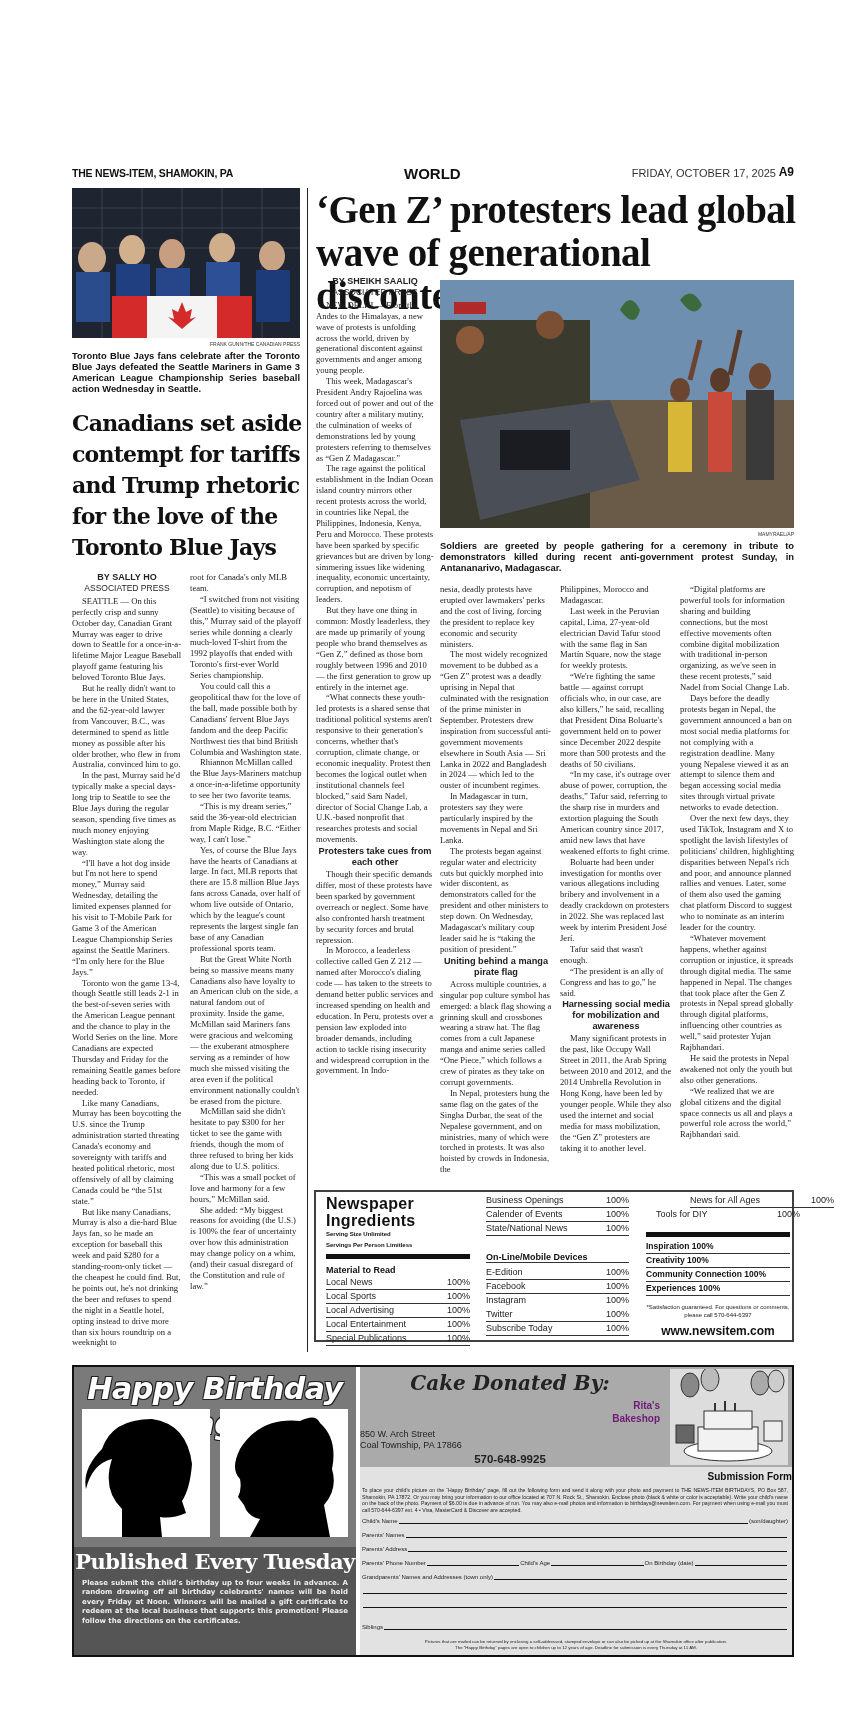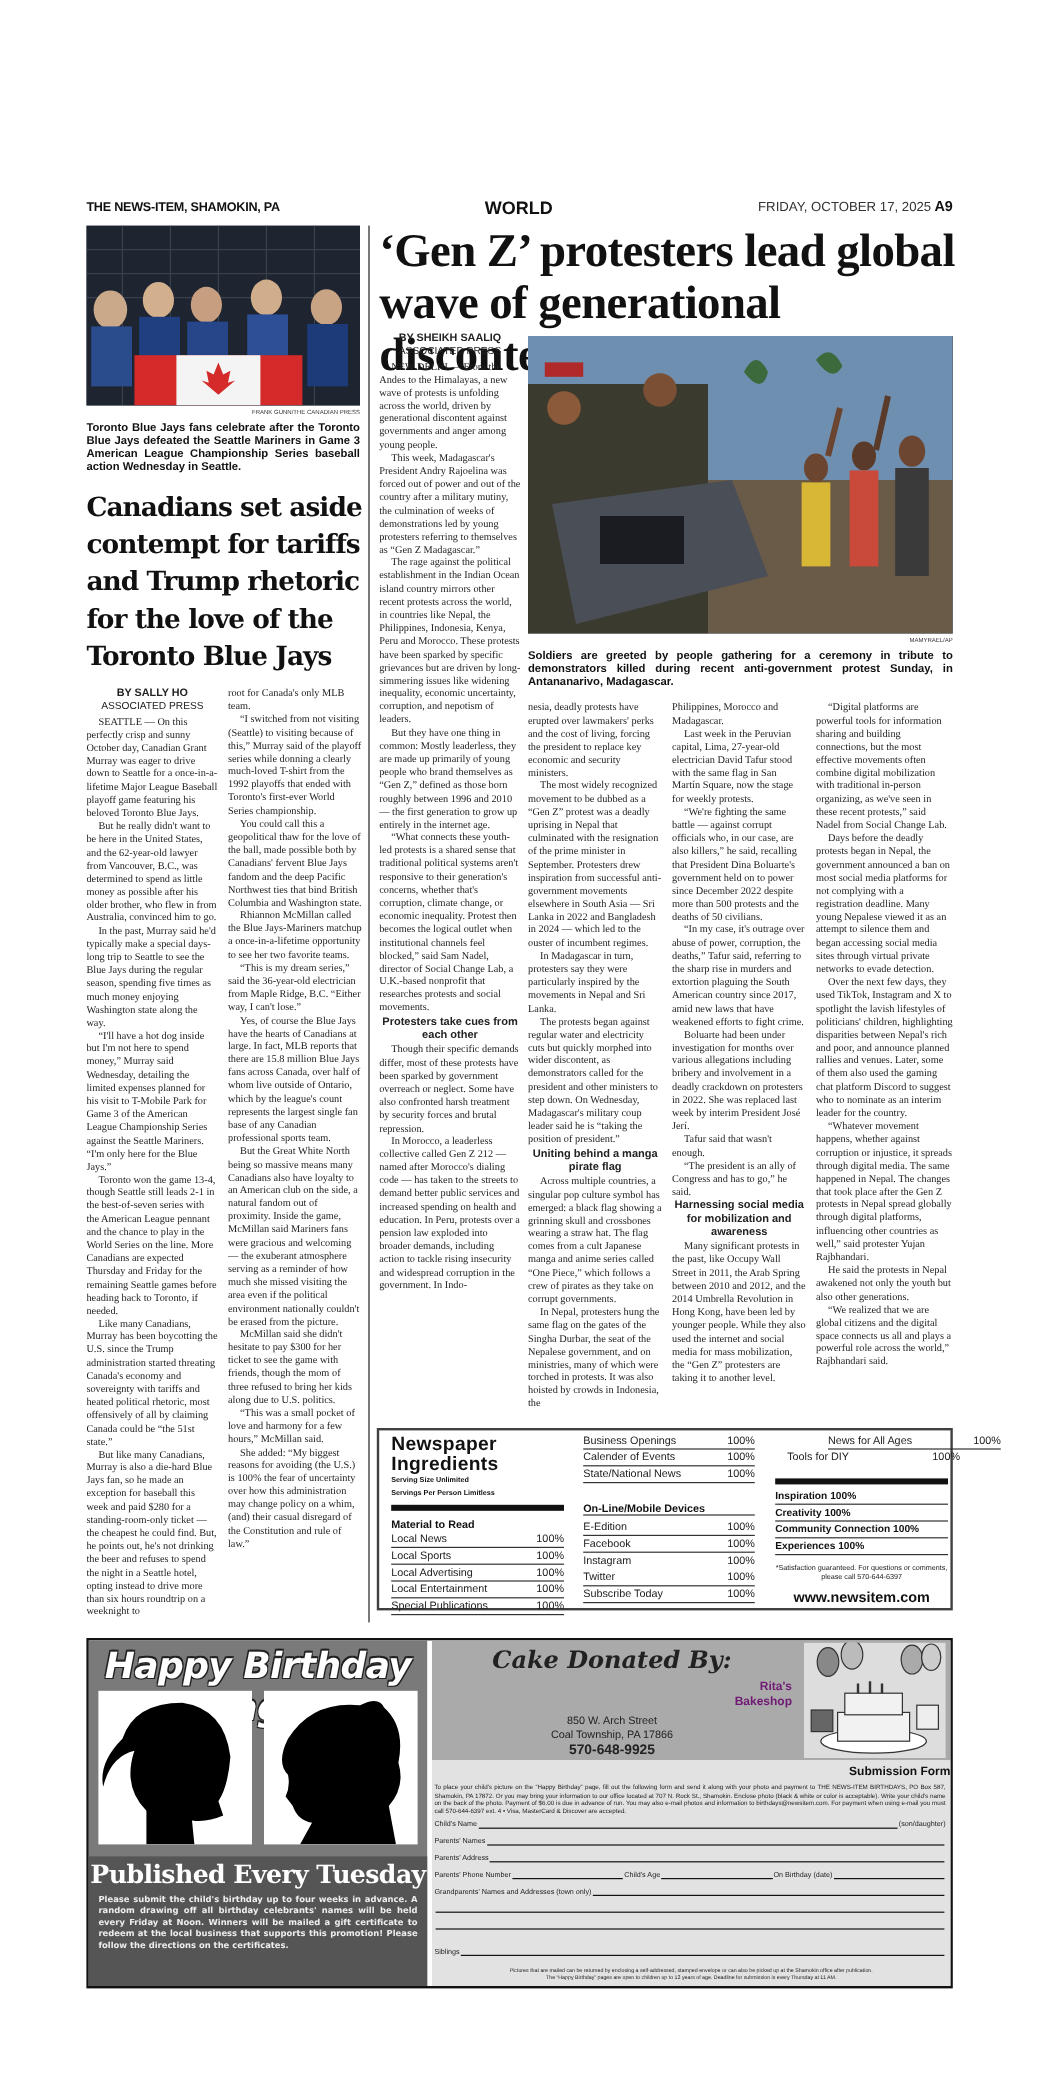--- a/index.html
+++ b/index.html
@@ -40,21 +40,21 @@
   .bday { position: absolute; left: 72px; top: 1365px; width: 722px; height: 292px; border: 2px solid #111; background: #fff; }
   .bday-left { position: absolute; left: 0; top: 0; width: 282px; height: 288px; background: #7a7a7a; }
   .bday-title { position: absolute; left: 6px; top: 4px; width: 270px; text-align: center; font-family: "DejaVu Sans", sans-serif; font-weight: bold; font-style: italic; font-size: 30px; color: #fff; text-shadow: 1px 1px 0 #222, -1px -1px 0 #222, 1px -1px 0 #222, -1px 1px 0 #222; letter-spacing: -0.5px; }
   .sil { position: absolute; background: #fff; top: 42px; width: 128px; height: 128px; overflow: hidden; }
   .pub-bar { position: absolute; left: 0; top: 180px; width: 282px; height: 108px; background: #555; }
   .pub-title { position: absolute; left: 0; top: 2px; width: 282px; text-align: center; font-family: "DejaVu Serif", serif; font-weight: bold; font-size: 21px; color: #fff; letter-spacing: -0.5px; }
   .pub-text { position: absolute; left: 8px; top: 32px; width: 266px; font-family: "DejaVu Sans", sans-serif; font-weight: bold; font-size: 7px; line-height: 9.4px; color: #eee; text-align: justify; }
   .cake { position: absolute; left: 286px; top: 0; width: 432px; height: 100px; background: #aaa; }
   .cake-title { position: absolute; left: 0; top: 4px; width: 300px; text-align: center; font-family: "DejaVu Serif", serif; font-weight: bold; font-style: italic; font-size: 20px; color: #222; }
   .cake-name { position: absolute; left: 0; top: 32px; width: 300px; text-align: right; font-family: "Liberation Sans", sans-serif; font-weight: bold; font-size: 10px; line-height: 13px; color: #701a75; }
-  .cake-addr { position: absolute; left: 0; width: 300px; text-align: center; font-family: "Liberation Sans", sans-serif; font-size: 9px; color: #222; }
+  .cake-addr { position: absolute; left: 0; width: 300px; text-align: left; font-family: "Liberation Sans", sans-serif; font-size: 9px; color: #222; }
   .cake-phone { position: absolute; left: 0; top: 86px; width: 300px; text-align: center; font-family: "Liberation Sans", sans-serif; font-weight: bold; font-size: 11.5px; color: #222; }
   .form { position: absolute; left: 286px; top: 100px; width: 432px; height: 188px; background: #e2e2e2; font-family: "Liberation Sans", sans-serif; }
   .form-title { position: absolute; left: 0; top: 4px; width: 432px; text-align: right; font-weight: bold; font-size: 10px; }
   .form-intro { position: absolute; left: 2px; top: 20px; width: 426px; font-size: 5.2px; line-height: 6.6px; color: #222; text-align: justify; }
   .fline { position: absolute; left: 2px; width: 426px; height: 11px; font-size: 6px; color: #222; display: flex; align-items: flex-end; }
   .fline .lbl { white-space: nowrap; }
   .fline .blank { flex: 1; border-bottom: 1px solid #111; height: 8px; margin: 0 1px; }
   .form-foot { position: absolute; left: 0; top: 172px; width: 432px; text-align: center; font-size: 4.4px; line-height: 6px; color: #222; }
 </style>
 </head>

